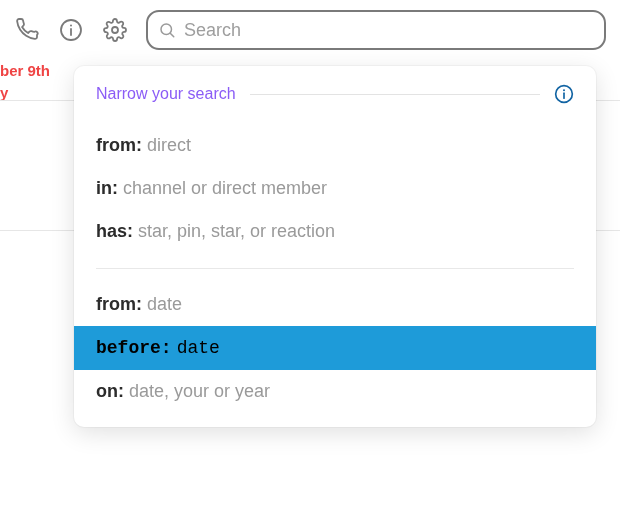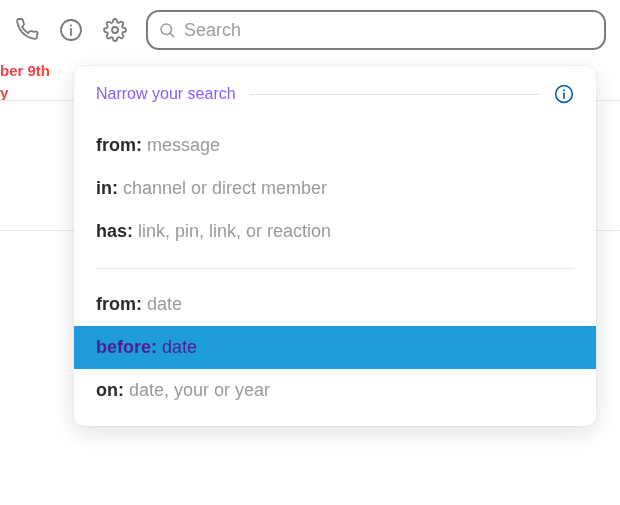--- a/index.html
+++ b/index.html
@@ -114,21 +114,22 @@
       color: #2c2c2c;
     }
     .dd-item .val {
       color: #9a9a9a;
     }
     .dd-item.selected {
       background: #1e9bd9;
     }
     .dd-item.selected .key,
     .dd-item.selected .val {
-      color: #4c1d95;
+      color: #000000;
+      font-family: Liberation Mono, monospace;
     }
     .dd-divider {
       height: 1px;
       background: #e8e8e8;
       margin: 14px 22px;
     }
   </style>
 </head>
 <body>
 
@@ -173,29 +174,29 @@
       <svg viewBox="0 0 24 24" fill="none" stroke="currentColor" stroke-width="2" stroke-linecap="round" stroke-linejoin="round">
         <circle cx="12" cy="12" r="10"></circle>
         <line x1="12" y1="11" x2="12" y2="17"></line>
         <circle cx="12" cy="7.5" r="1.2" fill="currentColor" stroke="none"></circle>
       </svg>
     </div>
   </div>
   <div class="dd-list">
     <div class="dd-item">
       <span class="key">from:</span>
-      <span class="val">message</span>
+      <span class="val">direct</span>
     </div>
     <div class="dd-item">
       <span class="key">in:</span>
       <span class="val">channel or direct member</span>
     </div>
     <div class="dd-item">
       <span class="key">has:</span>
-      <span class="val">link, pin, link, or reaction</span>
+      <span class="val">star, pin, star, or reaction</span>
     </div>
     <div class="dd-divider"></div>
     <div class="dd-item">
       <span class="key">from:</span>
       <span class="val">date</span>
     </div>
     <div class="dd-item selected">
       <span class="key">before:</span>
       <span class="val">date</span>
     </div>

